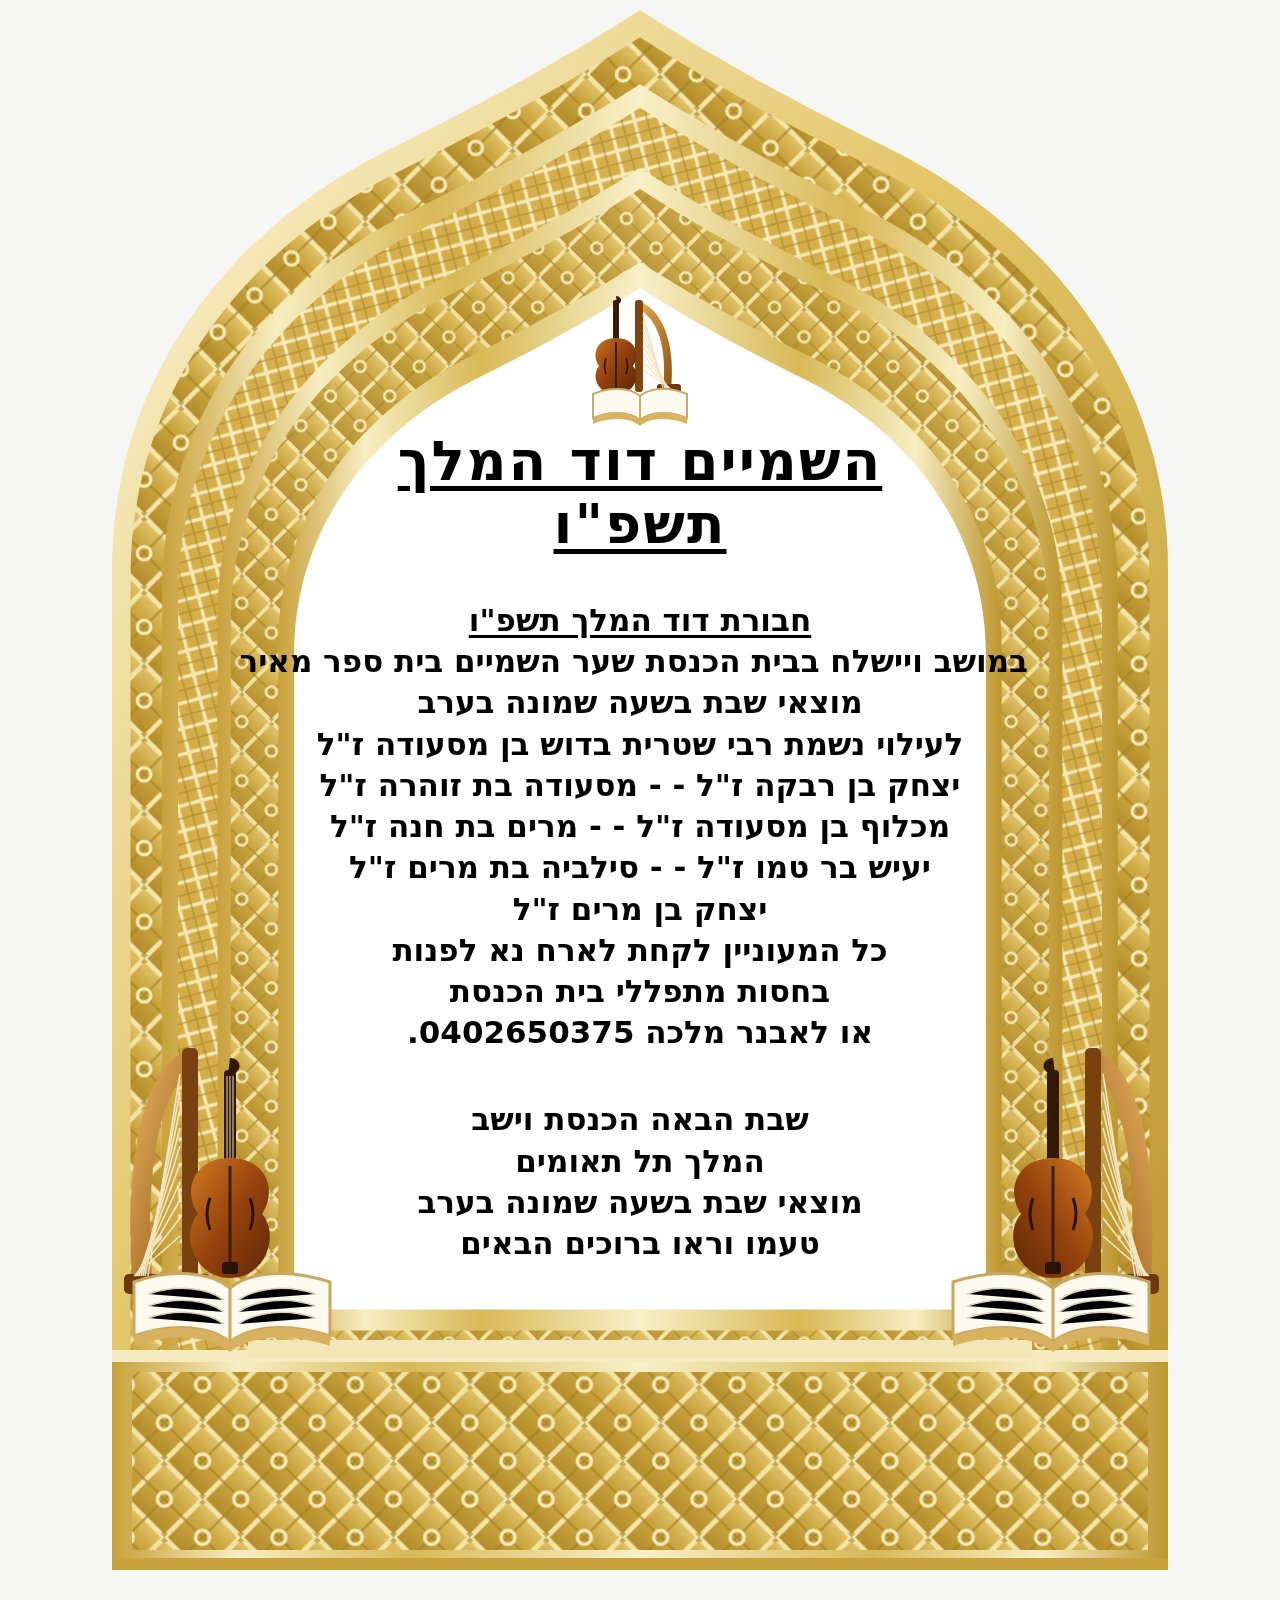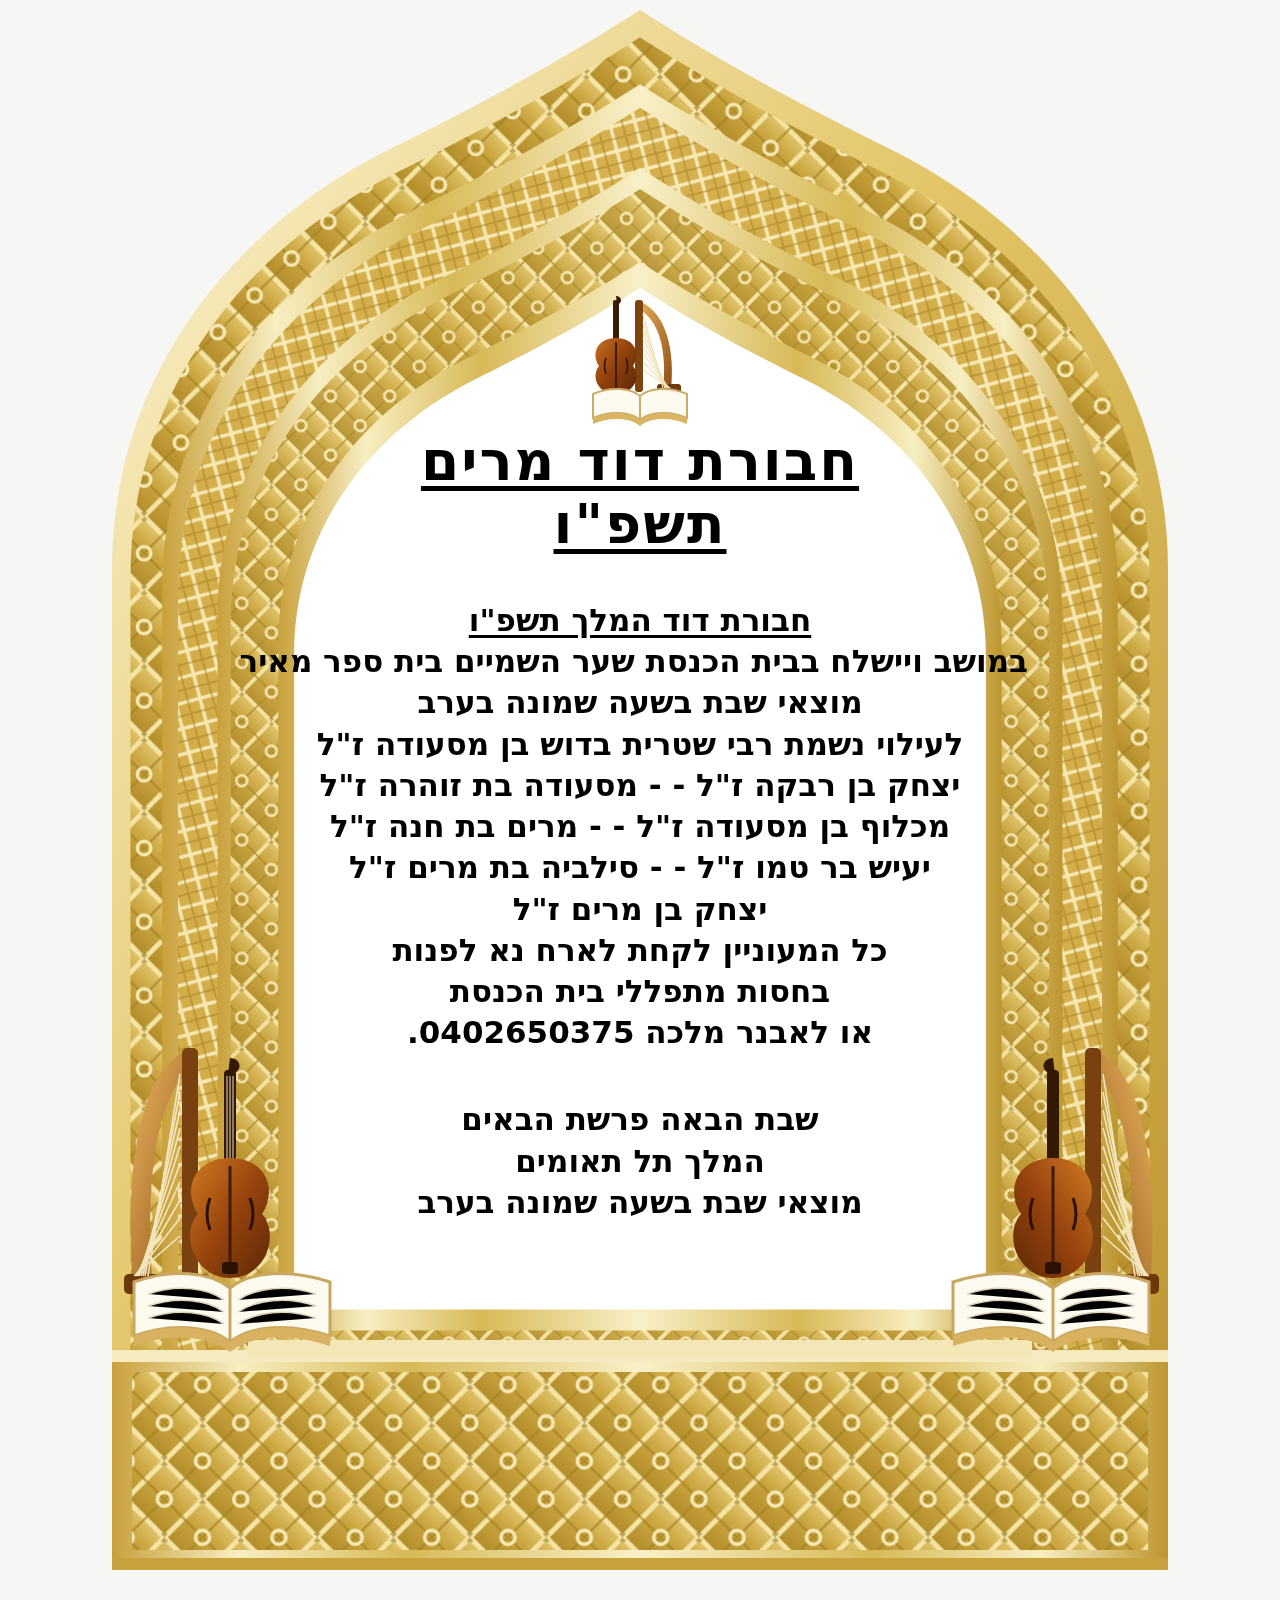--- a/index.html
+++ b/index.html
@@ -246,40 +246,41 @@
         <path d="M41 58 L41 106" stroke="#3d1b05" stroke-width="2"></path>
         <path d="M31 74 q-3 8 0 16 M51 74 q3 8 0 16" stroke="#2d1404" stroke-width="1.6" fill="none"></path>
 
         <path d="M18 110 C36 102, 56 104, 65 112 C74 104, 94 102, 112 110 L112 134 C94 126, 74 128, 65 136 C56 128, 36 126, 18 134 Z" fill="#fdfaf0" stroke="#c9ab6a" stroke-width="2"></path>
         <path d="M65 112 L65 136" stroke="#c9ab6a" stroke-width="2"></path>
         <path d="M18 134 C36 126, 56 128, 65 136 C74 128, 94 126, 112 134 L112 140 C94 132, 74 134, 65 142 C56 134, 36 132, 18 140 Z" fill="#d9b563"></path>
       </svg>
     </div>
 
     <div class="title-block">
-      <div class="main-title">חבורת דוד מרים</div>
+      <div class="main-title">השמיים דוד המלך</div>
       <div class="main-title">תשפ"ו</div>
     </div>
 
     <div class="body-block" id="body-block">
         <span class="ln u">חבורת דוד המלך תשפ"ו</span>
         <span class="ln">במושב ויישלח בבית הכנסת שער השמיים בית ספר מאיר</span>
         <span class="ln">מוצאי שבת בשעה שמונה בערב</span>
         <span class="ln">לעילוי נשמת רבי שטרית בדוש בן מסעודה ז"ל</span>
         <span class="ln">יצחק בן רבקה ז"ל - - מסעודה בת זוהרה ז"ל</span>
         <span class="ln">מכלוף בן מסעודה ז"ל  - - מרים בת חנה ז"ל</span>
         <span class="ln">יעיש בר טמו  ז"ל - -  סילביה בת מרים ז"ל</span>
         <span class="ln">יצחק בן מרים ז"ל</span>
         <span class="ln">כל המעוניין לקחת לארח נא לפנות</span>
         <span class="ln">בחסות מתפללי בית הכנסת</span>
         <span class="ln">או לאבנר מלכה 0402650375.</span>
         <span class="gap"></span>
-        <span class="ln">שבת הבאה פרשת הבאים</span>
+        <span class="ln">שבת הבאה הכנסת וישב</span>
         <span class="ln">המלך תל תאומים</span>
         <span class="ln">מוצאי שבת בשעה שמונה בערב</span>
+        <span class="ln">טעמו וראו ברוכים הבאים</span>
       </div>
   </div>
 
   <div class="instrument-left">
     <svg viewBox="0 0 230 330" xmlns="http://www.w3.org/2000/svg">
       <defs>
         <linearGradient id="woodL" x1="0" y1="0" x2="1" y2="1">
           <stop offset="0%" stop-color="#d27c23"></stop>
           <stop offset="50%" stop-color="#97430d"></stop>
           <stop offset="100%" stop-color="#5e2706"></stop>

